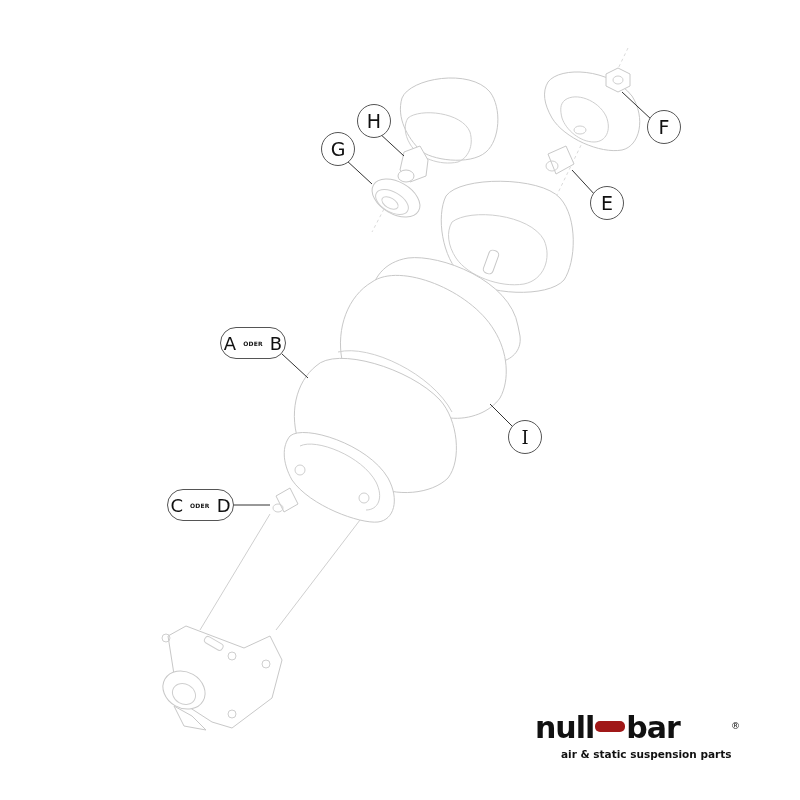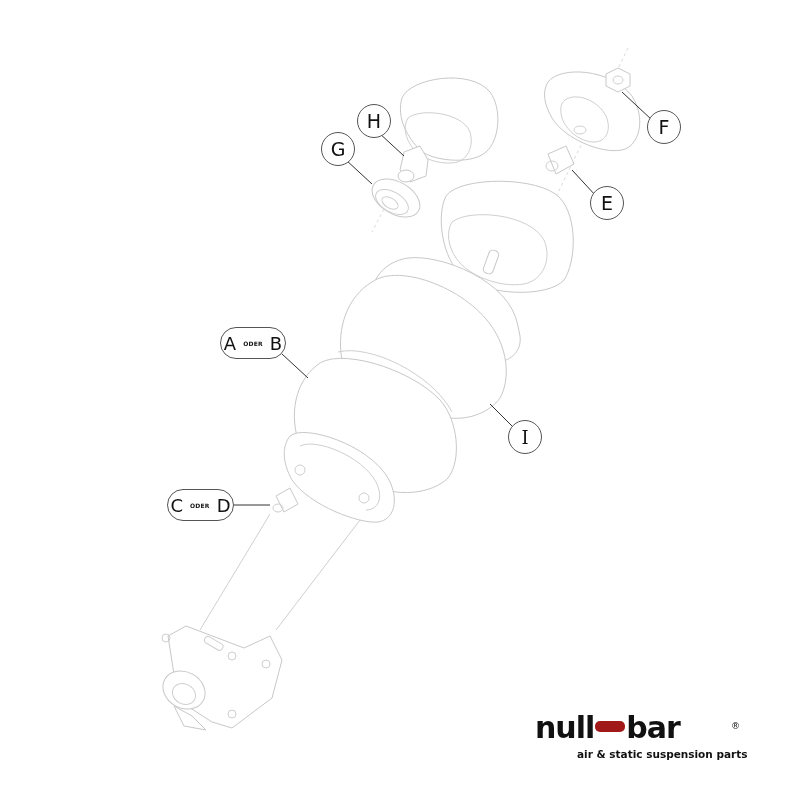--- a/index.html
+++ b/index.html
@@ -19,21 +19,21 @@
     .callout-pill .big { font-size: 18px; }
     .callout-pill .small { font-size: 6px; font-weight: bold; margin: 0 7px; letter-spacing: 0.2px; }
     .serif-i { font-family: "DejaVu Serif", serif; font-size: 18px; }
     #logo { position: absolute; left: 535px; top: 705px; width: 230px; height: 62px; }
     #logo-word { position: absolute; left: 0; top: 0; font-family: "DejaVu Sans", sans-serif;
                  font-weight: bold; font-size: 30px; line-height: 46px; color: #111;
                  letter-spacing: -1px; white-space: nowrap; }
     #logo-word .dash { display: inline-block; width: 30px; height: 11px; background: #a01818;
                        border-radius: 5px; vertical-align: middle; margin: 0 1px 6px 1px; }
     #logo-reg { position: absolute; left: 196px; top: 16px; font-size: 9px; color: #111; }
-    #logo-tag { position: absolute; left: 42px; top: 43px; font-size: 10.5px; font-weight: bold;
+    #logo-tag { position: absolute; left: 26px; top: 43px; font-size: 10.5px; font-weight: bold;
                 color: #111; white-space: nowrap; }
   </style>
 </head>
 <body>
 
 <svg id="diagram" viewBox="0 0 800 800" xmlns="http://www.w3.org/2000/svg">
 
   <line class="axis" x1="628" y1="48" x2="540" y2="230"></line>
   <line class="axis" x1="420" y1="140" x2="372" y2="232"></line>
 

